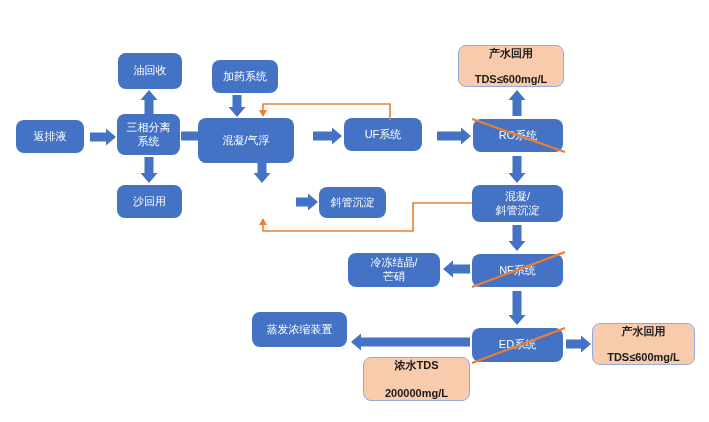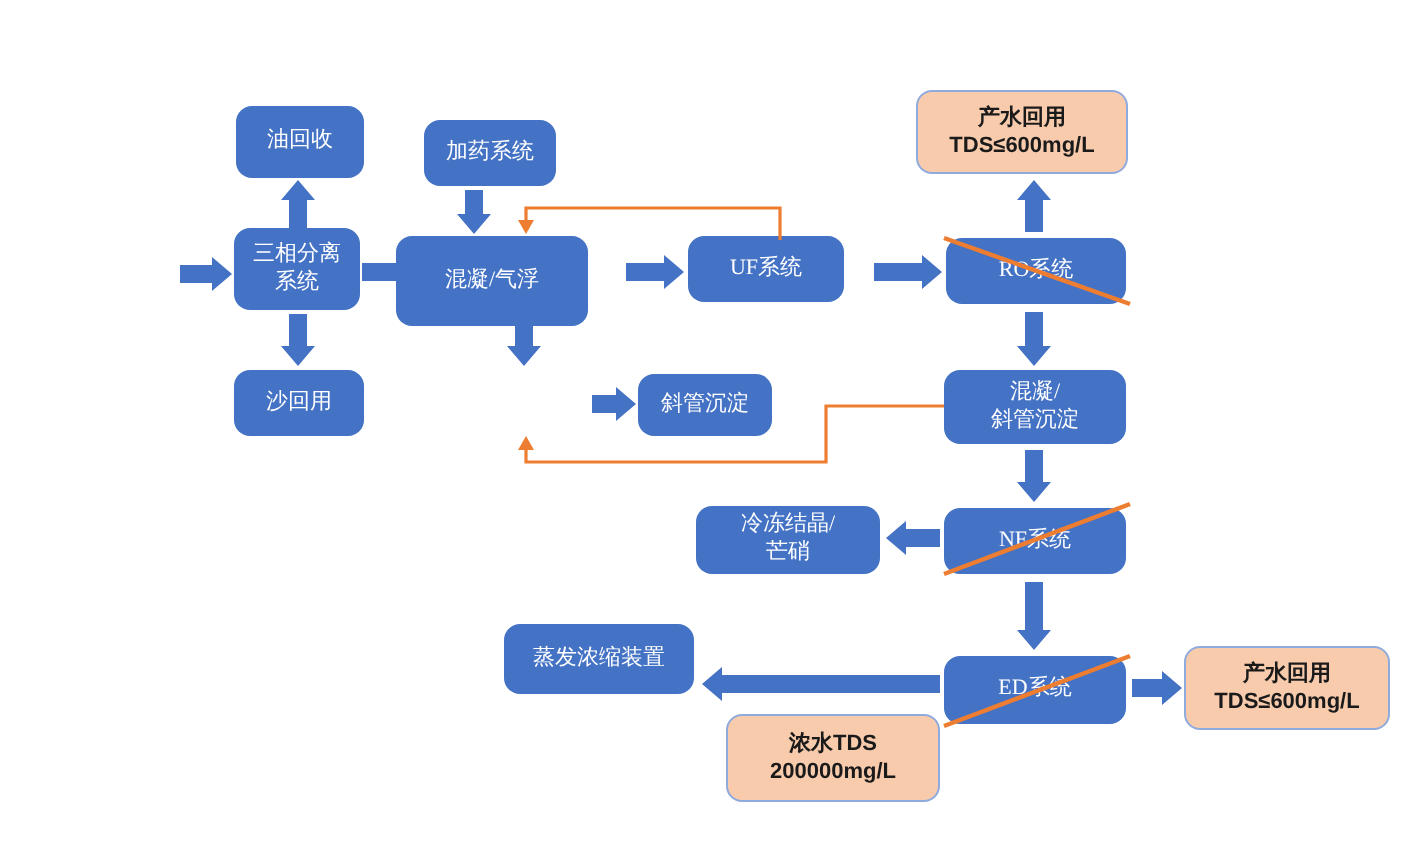--- a/index.html
+++ b/index.html
@@ -20,29 +20,28 @@
   .node{
     position:absolute;
     background:var(--node-fill);
     color:var(--node-text);
     border-radius:8px;
     display:flex;flex-direction:column;
     align-items:center;justify-content:center;
     font-size:11px;line-height:1.25;
     text-align:center;
     z-index:1;
-    font-family:Liberation Serif, serif;
   }
   .note{
     position:absolute;
     background:var(--note-fill);
     border:1.5px solid var(--note-border);
     border-radius:8px;
     display:flex;flex-direction:column;
-    align-items:center;justify-content:center;
+    align-items:center;justify-content:space-between;
     font-size:11px;font-weight:bold;line-height:1.3;
     color:#1a1a1a;
     text-align:center;
     box-sizing:border-box;
     z-index:1;
   }
   svg.overlay{
     position:absolute;left:0;top:0;
     z-index:2;
     pointer-events:none;
@@ -50,20 +49,23 @@
   .blue-arrow{fill:var(--node-fill);}
   .orange-line{stroke:var(--orange);stroke-width:1.6;fill:none;}
   .orange-head{fill:var(--orange);}
   .strike{stroke:var(--orange);stroke-width:2.2;fill:none;}
 </style>
 </head>
 <body>
 
 <div class="canvas">
 
+  <div class="node" style="left:16px;top:120px;width:68px;height:33px">
+    <span>返排液</span>
+  </div>
 
   <div class="node" style="left:117px;top:114px;width:63px;height:41px">
     <span>三相分离</span>
     <span>系统</span>
   </div>
 
   <div class="node" style="left:118px;top:53px;width:64px;height:36px">
     <span>油回收</span>
   </div>
 

